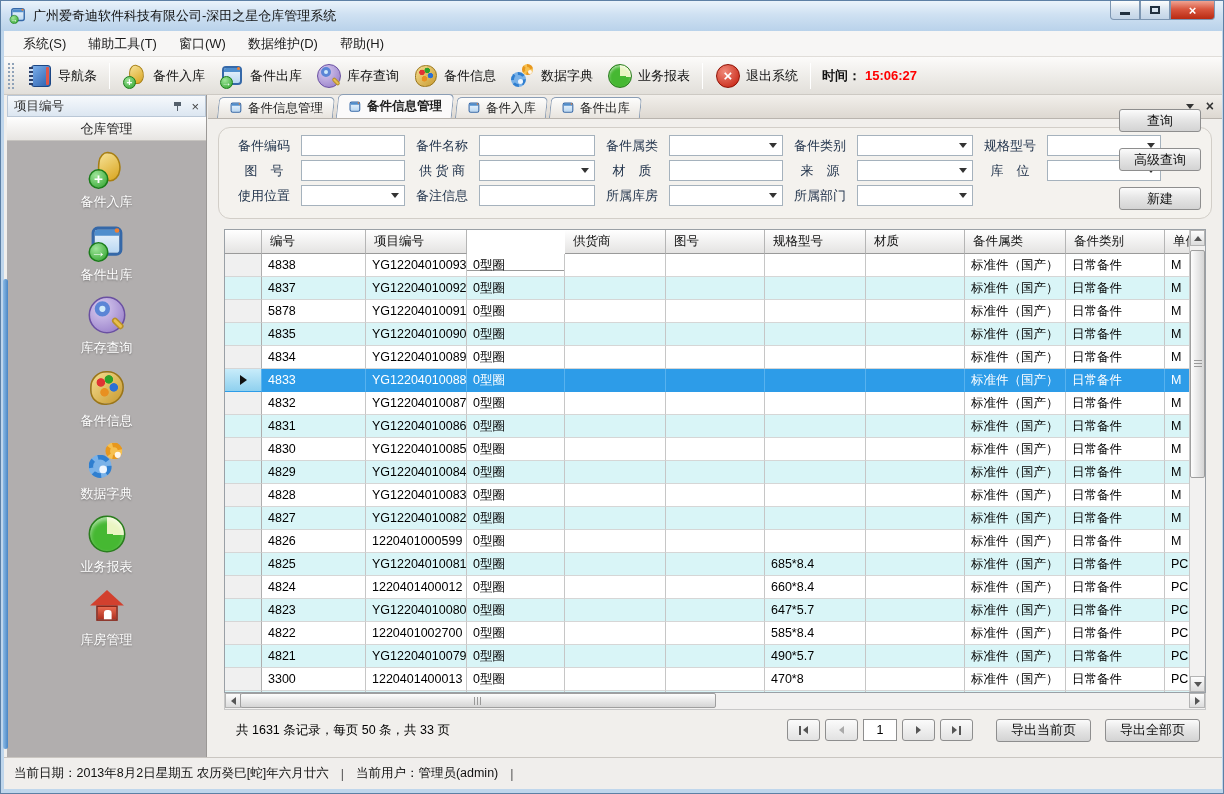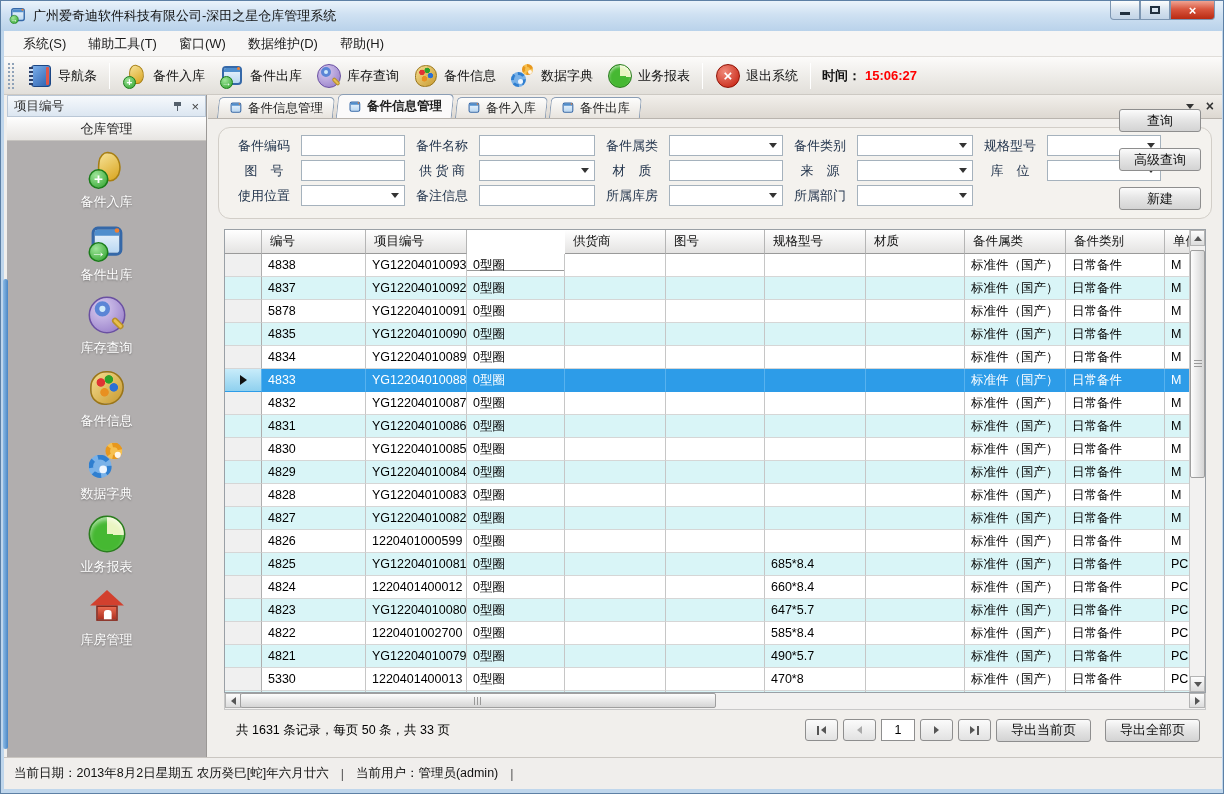--- a/index.html
+++ b/index.html
@@ -141,21 +141,21 @@
   .tri-rt{width:0;height:0;border-top:4px solid transparent;border-bottom:4px solid transparent;border-left:5px solid #555;}
   .tri-rt.dis,.tri-lf.dis{border-left-color:#aaa;border-right-color:#aaa;}
   .vbar{width:2px;height:9px;background:#555;}
   
   .pager{position:absolute;left:16px;top:596px;width:998px;height:30px;display:flex;align-items:center;font-size:12.5px;color:#000;}
   .pg-summary{margin-left:12px;}
   .pg-right{margin-left:auto;display:flex;align-items:center;gap:5px;margin-right:22px;}
   .pgbtn{width:33px;height:22px;border:1px solid #8e8e8e;border-radius:3px;
     background:linear-gradient(#fbfbfb,#e2e2e2);display:flex;align-items:center;justify-content:center;gap:2px;}
   .pgbox{width:34px;height:22px;background:#fff;border:1px solid #8e8e8e;display:flex;align-items:center;justify-content:center;font-size:12.5px;}
-  .pg-exports{display:flex;gap:14px;}
+  .pg-exports{display:flex;gap:14px;margin-left:18px;}
   
   .statusbar{position:absolute;left:3px;top:756px;width:1218px;height:32px;background:#f0eeec;border-top:1px solid #cac6c1;
     display:flex;align-items:center;padding-left:10px;font-size:12.5px;color:#111;gap:12px;}
   .statusbar .sep{color:#555;}
 </style>
 </head>
 <body>
 
 <div id="window">
 
@@ -674,21 +674,21 @@
                   <div class="td" style="width: 101px;"></div>
                   <div class="td" style="width: 99px;"></div>
                   <div class="td" style="width: 101px;">490*5.7</div>
                   <div class="td" style="width: 99px;"></div>
                   <div class="td" style="width: 101px;">标准件（国产）</div>
                   <div class="td" style="width: 99px;">日常备件</div>
                   <div class="td" style="width: 26px;">PC</div>
                 </div>
                 <div class="tr">
                   <div class="td selcell" style="width: 37px;"></div>
-                  <div class="td" style="width: 104px;">5330</div>
+                  <div class="td" style="width: 104px;">3300</div>
                   <div class="td" style="width: 101px;">1220401400013</div>
                   <div class="td" style="width: 98px;">0型圈</div>
                   <div class="td" style="width: 101px;"></div>
                   <div class="td" style="width: 99px;"></div>
                   <div class="td" style="width: 101px;">470*8</div>
                   <div class="td" style="width: 99px;"></div>
                   <div class="td" style="width: 101px;">标准件（国产）</div>
                   <div class="td" style="width: 99px;">日常备件</div>
                   <div class="td" style="width: 26px;">PC</div>
                 </div>

